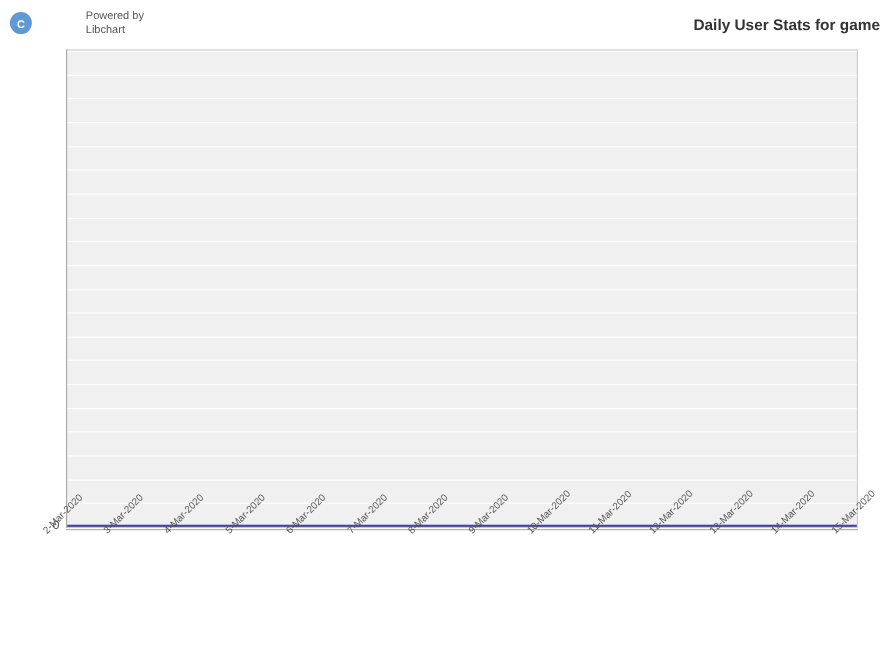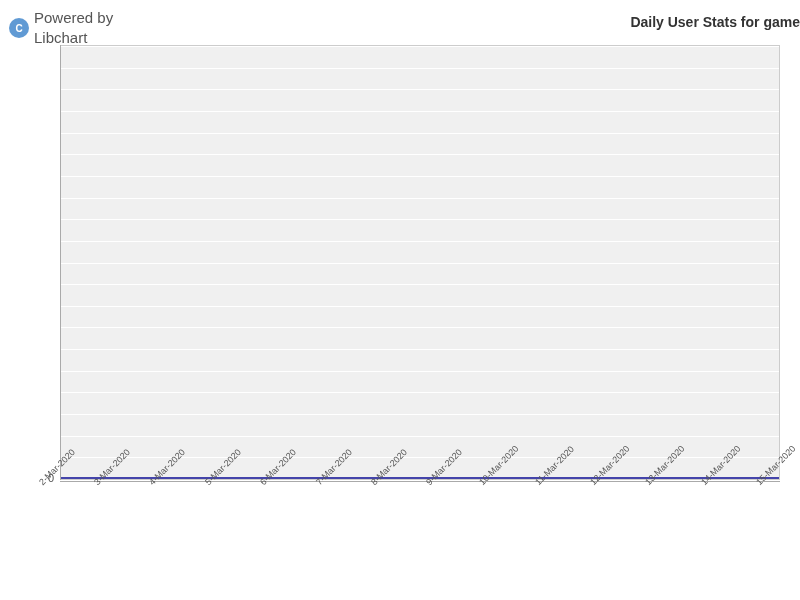--- a/index.html
+++ b/index.html
@@ -22,23 +22,24 @@
       left: 8px;
       display: flex;
       align-items: center;
       gap: 4px;
     }
     #branding-logo {
       width: 22px;
       height: 22px;
     }
     #branding-text {
-      font-size: 15px;
+      font-size: 10px;
       color: #555;
       line-height: 1.3;
+      margin-left: 44px;
     }
     #chart-title {
       position: absolute;
       top: 14px;
       left: 0;
       right: 0;
       text-align: right;
       font-size: 14px;
       font-weight: bold;
       color: #333;

